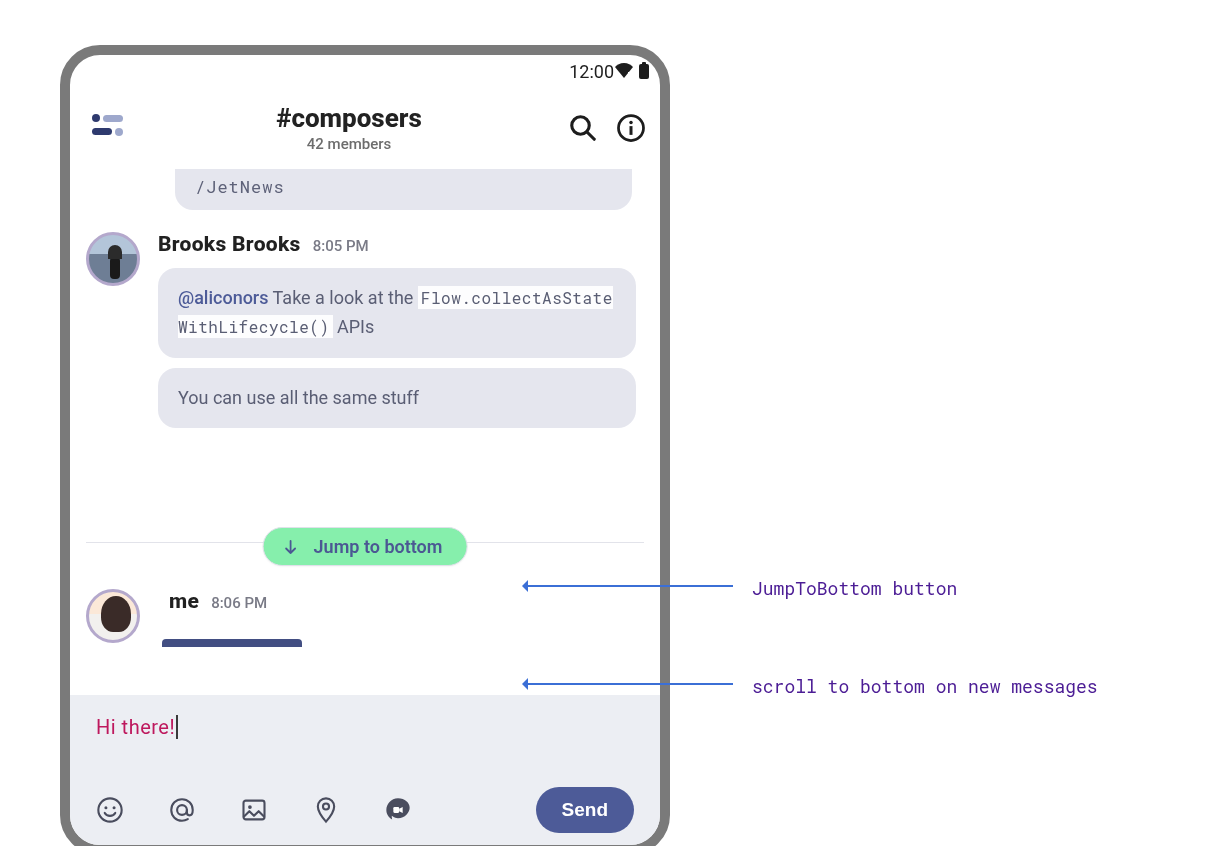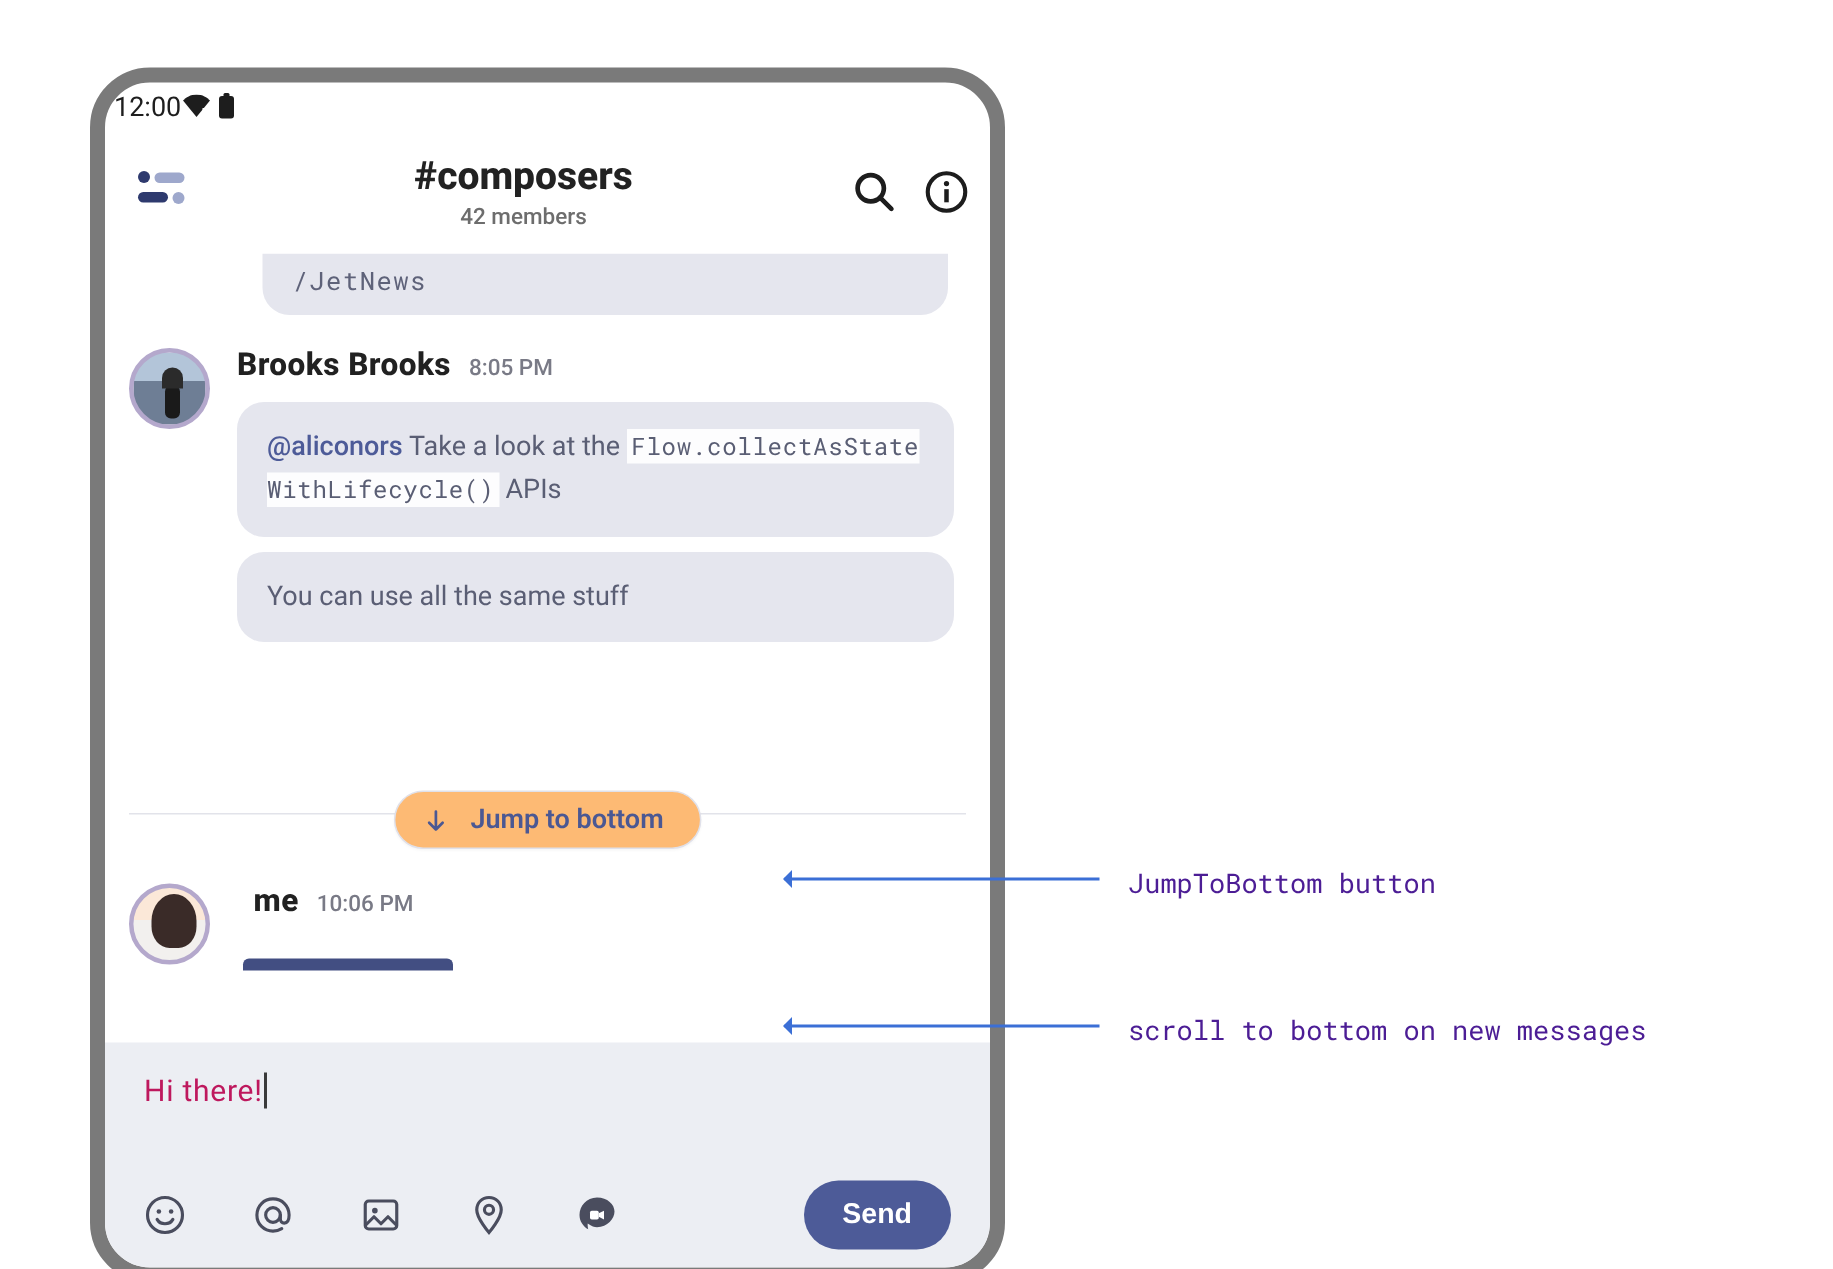--- a/index.html
+++ b/index.html
@@ -19,21 +19,21 @@
       height: 810px;
       border: 10px solid #7a7a7a;
       border-radius: 40px;
       overflow: hidden;
       background: #fff;
     }
     .status-bar {
       height: 32px;
       display: flex;
       align-items: center;
-      justify-content: flex-start;
+      justify-content: flex-end;
       padding: 0 10px 0 6px;
       font-size: 18px;
       font-weight: 400;
     }
     .status-right { display: flex; align-items: center; gap: 4px; }
     .status-right svg { display: block; }
     .header {
       height: 82px;
       display: flex;
       align-items: center;
@@ -126,21 +126,21 @@
       left: 16px; right: 16px;
       height: 1px;
       background: #e2e3ea;
     }
     .divider.d1 { top: 373px; }
     .jump-btn {
       position: absolute;
       top: 358px;
       left: 50%;
       transform: translateX(-50%);
-      background: #fdba74;
+      background: #86efac;
       border: 1px solid #e0e1ea;
       border-radius: 26px;
       padding: 8px 24px 8px 18px;
       display: flex; align-items: center; gap: 14px;
       font-size: 18px; font-weight: 600;
       color: #4b5893;
       cursor: pointer;
       box-shadow: 0 1px 2px rgba(0,0,0,0.04);
     }
     .msg-group.me { margin-top: 44px; padding-left: 16px; position: absolute; top: 376px; left: 0; right: 0; gap: 11px; }
@@ -285,21 +285,21 @@
           <path fill="none" stroke="#4b5893" stroke-width="2.4" stroke-linecap="round" stroke-linejoin="round" d="M12 4v16M6 14l6 6 6-6"></path>
         </svg>
       <span>Jump to bottom</span>
     </div>
 
     <div class="msg-group me">
       <div class="avatar a2"></div>
       <div class="msg-col">
         <div class="msg-head">
           <span class="msg-name">me</span>
-          <span class="msg-time">10:06 PM</span>
+          <span class="msg-time">8:06 PM</span>
         </div>
       </div>
     </div>
     <div class="me-stub"></div>
 
   </div>
 
   <div class="composer">
     <div class="composer-input">
       <span>Hi there!</span>

